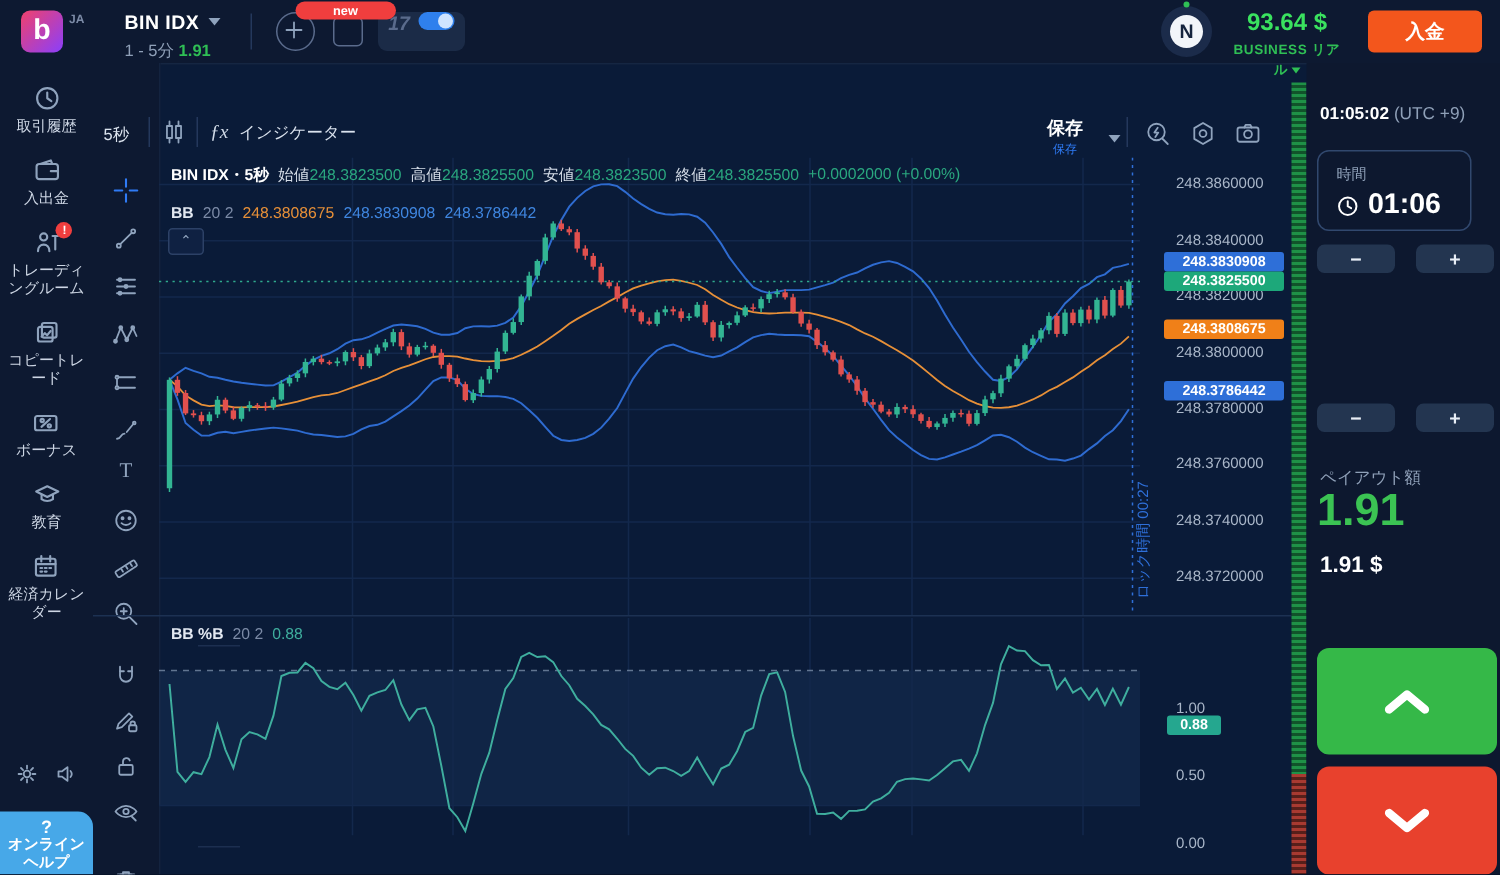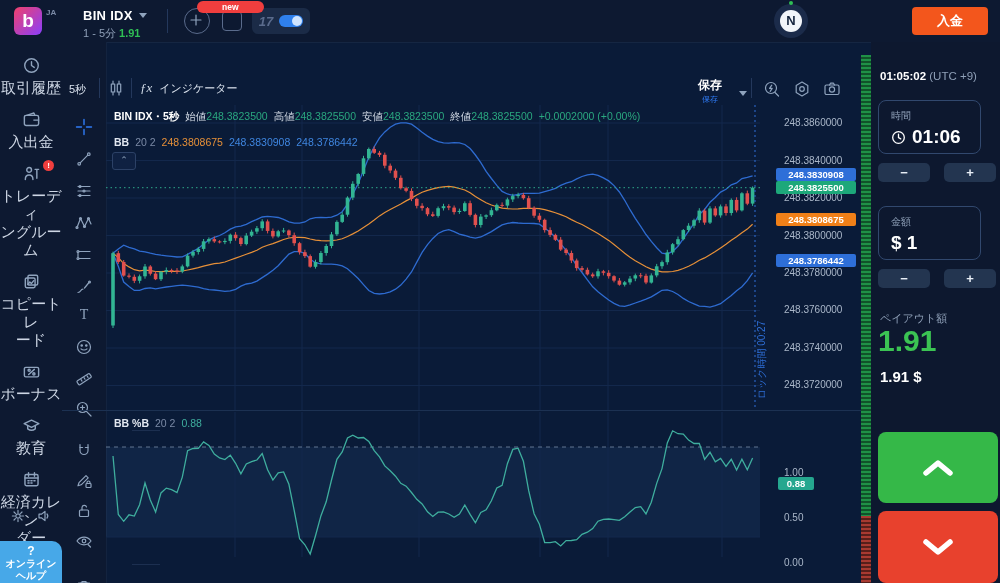--- a/index.html
+++ b/index.html
@@ -17,37 +17,37 @@
   .asset-sub{font-size:11px;color:#8fa0b8;margin-top:2px;}
   .asset-pay{color:#2fbf55;font-weight:bold;}
   .caret{display:inline-block;width:0;height:0;border-left:4px solid transparent;border-right:4px solid transparent;
          border-top:5px solid #8fa3bd;vertical-align:middle;margin-left:6px;}
   .tb-div{left:167px;top:9px;width:1px;height:24px;background:#24385c;}
   .round-btn{width:26px;height:26px;border-radius:50%;border:1.6px solid #5a6b8c;box-sizing:border-box;cursor:pointer;}
   .sq-btn{width:20px;height:20px;border-radius:4px;border:1.6px solid #5a6b8c;box-sizing:border-box;cursor:pointer;}
   .new-badge{left:197px;top:1px;background:#f03e3e;color:#fff;font-size:8.5px;font-weight:bold;
              padding:1px 25px;border-radius:8px;z-index:3;}
   .tv-box{left:252px;top:8px;width:58px;height:26px;background:#1b2b47;border-radius:6px;display:flex;
-          align-items:center;justify-content:center;gap:6px;cursor:pointer;}
+          justify-content:center;gap:6px;cursor:pointer;}
   .tv-glyph{color:#5a6b8c;font-weight:bold;font-size:13px;font-style:italic;}
   .toggle{width:24px;height:12px;border-radius:6px;background:#2f80ed;position:relative;}
   .toggle:after{content:"";position:absolute;right:1px;top:1px;width:10px;height:10px;border-radius:50%;background:#cfe4ff;}
   .avatar{left:774px;top:4px;width:34px;height:34px;border-radius:50%;background:#1b2b4a;cursor:pointer;}
   .avatar-in{position:absolute;left:6px;top:6px;width:22px;height:22px;border-radius:50%;background:#f2f5f9;
              color:#15243d;font-weight:bold;font-size:13px;text-align:center;line-height:22px;}
   .avatar-dot{position:absolute;left:15px;top:-3px;width:4px;height:4px;border-radius:50%;background:#2fbf55;}
   .balance{left:820px;top:7px;width:76px;text-align:center;cursor:pointer;}
   .balance-amt{font-size:16px;font-weight:bold;color:#3ae25f;}
   .balance-acc{font-size:9px;font-weight:bold;color:#2fbf55;margin-top:2px;letter-spacing:.4px;}
   .deposit{left:912px;top:7px;width:76px;height:28px;background:#f3561c;color:#fff;border:none;border-radius:4px;
            font-weight:bold;font-size:13px;font-family:inherit;cursor:pointer;}
   
   .sidebar{left:0;top:42px;width:62px;height:541px;background:#0d1931;display:flex;flex-direction:column;align-items:center;padding-top:14px;box-sizing:border-box;}
   .nav-item{display:flex;flex-direction:column;align-items:center;gap:4px;margin-bottom:13px;cursor:pointer;position:relative;}
-  .nav-label{font-size:15px;color:#cdd6e4;text-align:center;white-space:pre-line;line-height:1.2;}
+  .nav-label{font-size:10px;color:#cdd6e4;text-align:center;white-space:pre-line;line-height:1.2;}
   .nav-badge{position:absolute;right:8px;top:-4px;width:11px;height:11px;border-radius:50%;background:#f03e3e;
              color:#fff;font-size:8px;font-weight:bold;text-align:center;line-height:11px;}
   .side-bottom{left:0;top:508px;width:62px;display:flex;justify-content:center;gap:10px;}
   .help-btn{left:0;top:541px;width:62px;height:42px;background:#47a8e8;border-top-right-radius:10px;color:#fff;
             text-align:center;cursor:pointer;padding-top:3px;box-sizing:border-box;}
   .help-q{font-weight:bold;font-size:12px;}
   .help-label{font-size:10px;font-weight:bold;white-space:pre-line;line-height:1.15;}
   
   .toolcol{left:62px;top:42px;width:44px;height:541px;background:#0d1931;border-right:1px solid #13233f;}
   .tool{position:absolute;left:13px;width:18px;height:18px;cursor:pointer;}
@@ -119,20 +119,25 @@
         </svg>
     </div>
     <div class="abs sq-btn" style="left:222px;top:11px;"></div>
     <div class="abs tv-box">
       <span class="tv-glyph">17</span>
       <span class="toggle"></span>
     </div>
     <div class="abs avatar">
       <span class="avatar-dot"></span>
       <span class="avatar-in">N</span>
+    </div>
+    <div class="abs balance">
+      <div class="balance-amt">93.64 $</div>
+      <div class="balance-acc"><span>BUSINESS</span>
+        <span>リアル</span><span class="caret" style="border-top-color:#2fbf55;margin-left:2px;border-left-width:3px;border-right-width:3px;border-top-width:4px;"></span></div>
     </div>
     <button class="abs deposit">入金</button>
   </header>
 
   <nav class="abs sidebar">
     <div class="nav-item">
       <svg class="ic" width="19" height="19" viewBox="0 0 16 16">
           <circle cx="8" cy="8" r="5.7"></circle>
           <path d="M8 4.8V8l2.3 1.6"></path>
         </svg>
@@ -655,26 +660,20 @@
       <svg width="15" height="15" viewBox="0 0 16 16" style="stroke:#fff;fill:none;stroke-width:1.4;stroke-linecap:round">
           <circle cx="8" cy="8" r="6.2"></circle>
           <path d="M8 4.5V8l2.4 1.4"></path>
         </svg>
       <span>01:06</span>
     </div>
   </div>
   <button class="step-btn" style="left:878px;top:163px;">−</button>
   <button class="step-btn" style="left:944px;top:163px;">+</button>
 
-  <div class="abs card" style="top:206px;">
-    <div class="card-label">金額</div>
-    <div class="card-value">
-        <span>$ 1</span>
-      </div>
-  </div>
   <button class="step-btn" style="left:878px;top:269px;">−</button>
   <button class="step-btn" style="left:944px;top:269px;">+</button>
 
   <div class="abs payout-label">ペイアウト額</div>
   <div class="abs payout-value">1.91</div>
   <div class="abs payout-amt">1.91 $</div>
 
   <button class="trade-btn" style="top:432px;height:71px;background:#35b848;">
     <svg width="36" height="22" viewBox="0 0 36 22">
         <polyline points="6,16 18,6 30,16" fill="none" stroke="#fff" stroke-width="5.5" stroke-linecap="round" stroke-linejoin="round"></polyline>

